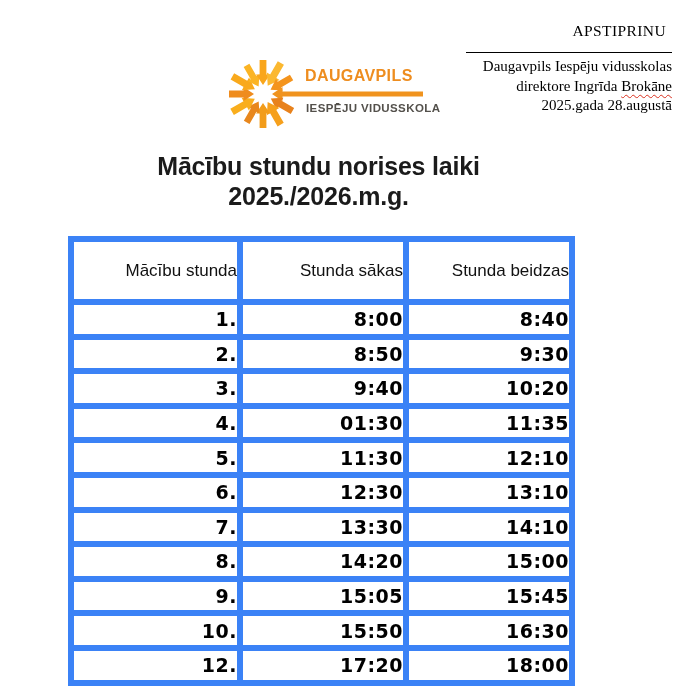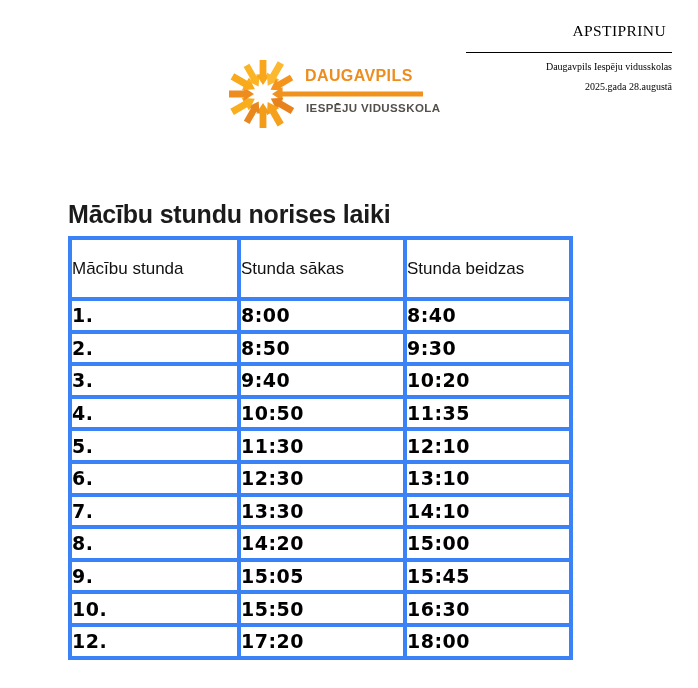--- a/index.html
+++ b/index.html
@@ -7,66 +7,67 @@
     position:relative;width:698px;height:688px;background:#fff;overflow:hidden;
     font-family:"Liberation Sans",sans-serif;color:#000;
   }
   
   .apstiprinu{
     position:absolute;top:22px;right:32px;
     font-family:"Liberation Serif",serif;font-size:15.5px;letter-spacing:.4px;color:#000;
   }
   .sig{
     position:absolute;top:52px;right:26px;width:206px;text-align:right;
-    font-family:"Liberation Serif",serif;font-size:10px;line-height:19.5px;color:#000;
+    font-family:"Liberation Serif",serif;font-size:15px;line-height:19.5px;color:#000;
     border-top:1.5px solid #000;padding-top:4px;
   }
   .misspell{
     text-decoration-line:underline;text-decoration-style:wavy;
     text-decoration-color:#d92f1e;text-decoration-thickness:1px;text-underline-offset:3px;
   }
   
   .logo{position:absolute;left:228px;top:55px;width:210px;height:88px;}
   .logo svg{position:absolute;left:0;top:0;}
   .logo-name{
     position:absolute;left:77px;top:12px;
     font-size:16px;font-weight:bold;letter-spacing:.4px;color:#ee8d1f;white-space:nowrap;
   }
   .logo-sub{
     position:absolute;left:78px;top:47px;
     font-size:11.5px;font-weight:bold;letter-spacing:.4px;color:#53504b;white-space:nowrap;text-align:center;
   }
   
   .title{
-    position:absolute;left:68px;top:151px;width:501px;
-    font-size:25px;line-height:30px;font-weight:bold;color:#1b1b1b;letter-spacing:-.2px;margin-top:48px;
+    position:absolute;left:68px;top:151px;width:501px;text-align:center;
+    font-size:25px;line-height:30px;font-weight:bold;color:#1b1b1b;letter-spacing:-.2px;
   }
   
   table.schedule{
     position:absolute;left:68px;top:236px;width:501px;
     border-collapse:collapse;table-layout:fixed;
   }
   table.schedule th,table.schedule td{
-    border:4px solid #3b82f6;text-align:left;vertical-align:middle;padding:0;overflow:hidden;
+    border:6px solid #3b82f6;text-align:right;vertical-align:middle;padding:0;overflow:hidden;
   }
   table.schedule th{height:57px;font-weight:400;font-size:17px;color:#111;}
   table.schedule td{
     height:28.6px;font-family:"DejaVu Sans","Liberation Sans",sans-serif;
     font-size:19px;font-weight:bold;letter-spacing:.5px;color:#000;
   }
 </style>
 </head>
 <body>
 
 <div class="page">
 
   <div class="apstiprinu">APSTIPRINU</div>
 
   <div class="sig">
     <div>Daugavpils Iespēju vidusskolas</div>
+    <div><span>direktore Ingrīda</span> <span class="misspell">Brokāne</span></div>
     <div>2025.gada 28.augustā</div>
   </div>
 
   <div class="logo">
     <svg width="210" height="88" viewBox="0 0 210 88" aria-hidden="true">
       <defs>
         <path id="ar" d="M9 0 L19.5 -7 L19.5 -3.4 L34 -3.4 L34 3.4 L19.5 3.4 L19.5 7 Z"></path>
       </defs>
       <g transform="translate(35,39)">
 
@@ -83,20 +84,21 @@
         <use href="#ar" transform="rotate(300) scale(1.05)" fill="#FBB830"></use>
         <use href="#ar" transform="rotate(330) scale(0.97)" fill="#F4941D"></use>
       </g>
     </svg>
     <span class="logo-name">DAUGAVPILS</span>
     <span class="logo-sub">IESPĒJU VIDUSSKOLA</span>
   </div>
 
   <div class="title">
     <div>Mācību stundu norises laiki</div>
+    <div>2025./2026.m.g.</div>
   </div>
 
   <table class="schedule">
     <colgroup>
         <col style="width:169px">
         <col style="width:166px">
         <col style="width:166px">
       </colgroup>
     <thead>
       <tr>
@@ -116,21 +118,21 @@
         <td>8:50</td>
         <td>9:30</td>
       </tr>
       <tr>
         <td>3.</td>
         <td>9:40</td>
         <td>10:20</td>
       </tr>
       <tr>
         <td>4.</td>
-        <td>10:50</td>
+        <td>01:30</td>
         <td>11:35</td>
       </tr>
       <tr>
         <td>5.</td>
         <td>11:30</td>
         <td>12:10</td>
       </tr>
       <tr>
         <td>6.</td>
         <td>12:30</td>

